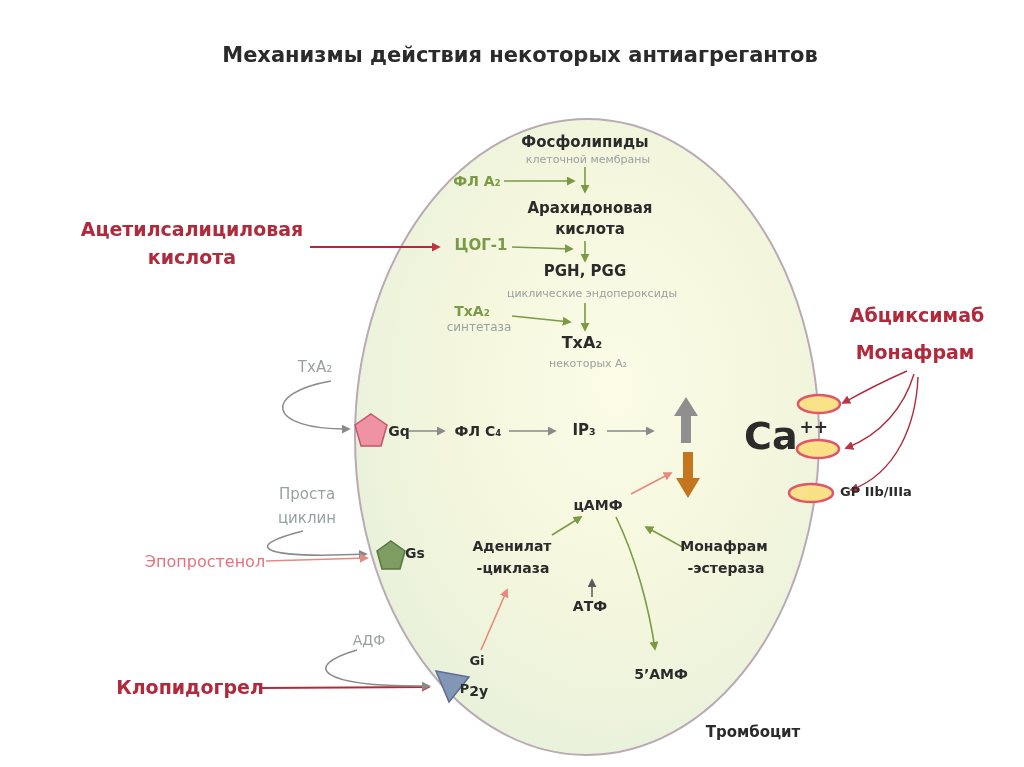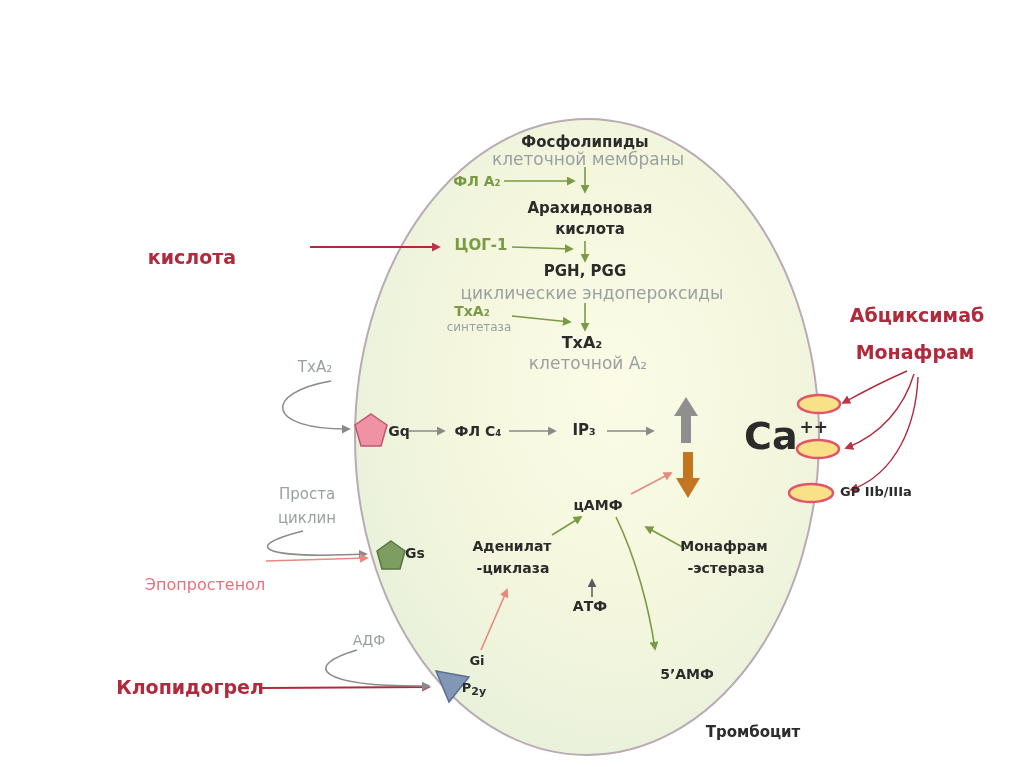--- a/index.html
+++ b/index.html
@@ -6,33 +6,33 @@
   .stage{position:relative;width:1024px;height:767px;background:#ffffff;overflow:hidden;
          font-family:"DejaVu Sans",sans-serif;}
   svg{position:absolute;left:0;top:0;}
   .lbl{position:absolute;transform:translate(-50%,-50%);white-space:nowrap;line-height:1.15;
        font-family:"DejaVu Sans",sans-serif;text-align:center;}
   .b{font-weight:700;}
   .ink{color:var(--ink,#2b2b2b);}
   .muted{color:var(--muted,#9aa0a2);}
   .green{color:var(--green,#7a9a45);}
   .red{color:var(--red,#b12a3c);}
-  .pink{color:var(--pink,#e8707e);margin-top:23px;}
-  .s11{font-size:17px;text-align:center;} .s12{font-size:12px;} .s13{font-size:13px;} .s14{font-size:14px;}
+  .pink{color:var(--pink,#e8707e);}
+  .s11{font-size:11px;text-align:center;} .s12{font-size:12px;} .s13{font-size:13px;} .s14{font-size:14px;}
   .s15{font-size:15px;} .s16{font-size:16px;} .s19{font-size:19px;} .s21{font-size:21px;}
   .ar{fill:none;}
   .ar.g{stroke:var(--green,#7a9a45);stroke-width:1.6;}
   .ar.y{stroke:var(--arrowGray,#8a8a8a);stroke-width:1.5;}
   .ar.r{stroke:var(--red,#c23246);stroke-width:1.8;}
   .ar.rc{stroke:var(--red,#c23246);stroke-width:1.4;}
   .ar.s{stroke:var(--salmon,#e8897d);stroke-width:1.6;}
   .ar.d{stroke:#5a5a5a;stroke-width:1.5;}
   .ca-main{font-size:38px;font-weight:700;color:var(--ink,#222);margin-left:44px;}
   .ca-sup{font-size:17px;font-weight:700;color:var(--ink,#222);position:relative;top:-16px;left:2px;}
-  .subsc{font-size:11px;position:relative;top:3px;}
+  .subsc{font-size:14px;position:relative;top:3px;}
 </style>
 </head>
 <body>
 
 <div class="stage">
 
   <svg width="1024" height="767" viewBox="0 0 1024 767">
     <defs>
       <radialGradient id="cellGrad" cx="0.56" cy="0.42" r="0.75">
         <stop offset="0" stop-color="#fcfce6"></stop>
@@ -92,39 +92,41 @@
 
     <polygon points="371,414 387,425 381,446 361,446 355,425" fill="#ef93a4" stroke="#c2556a" stroke-width="1.5"></polygon>
     <polygon points="391,541 405,551 400,569 382,569 377,551" fill="#7d9d62" stroke="#56763e" stroke-width="1.5"></polygon>
     <polygon points="436,671 469,677 449,702" fill="#8296b6" stroke="#5c6d92" stroke-width="1.5"></polygon>
 
     <ellipse cx="819" cy="404" rx="21" ry="9" fill="#f8e187" stroke="#e0556a" stroke-width="2.5"></ellipse>
     <ellipse cx="818" cy="449" rx="21" ry="9" fill="#f8e187" stroke="#e0556a" stroke-width="2.5"></ellipse>
     <ellipse cx="811" cy="493" rx="22" ry="9" fill="#f8e187" stroke="#e0556a" stroke-width="2.5"></ellipse>
   </svg>
 
+  <div class="lbl b ink s21" style="left:520px;top:55px">Механизмы  действия некоторых антиагрегантов</div>
 
   <div class="lbl b ink s15" style="left:585px;top:143px">Фосфолипиды</div>
   <div class="lbl muted s11" style="left:588px;top:160px">клеточной мембраны</div>
   <div class="lbl b green s14" style="left:477px;top:181px">ФЛ А₂</div>
   <div class="lbl b ink s15" style="left:590px;top:209px">Арахидоновая</div>
   <div class="lbl b ink s15" style="left:590px;top:230px">кислота</div>
   <div class="lbl b green s15" style="left:481px;top:246px">ЦОГ-1</div>
   <div class="lbl b ink s15" style="left:585px;top:272px">PGH, PGG</div>
   <div class="lbl muted s11" style="left:592px;top:294px">циклические эндопероксиды</div>
   <div class="lbl b green s14" style="left:472px;top:311px">ТхА₂</div>
   <div class="lbl muted s12" style="left:479px;top:328px">синтетаза</div>
   <div class="lbl b ink s16" style="left:582px;top:343px">ТхА₂</div>
-  <div class="lbl muted s11" style="left:588px;top:364px">клеточной А₂</div>
+  <div class="lbl muted s11" style="left:588px;top:364px">некоторых А₂</div>
 
   <div class="lbl muted s15" style="left:315px;top:368px">ТхА₂</div>
   <div class="lbl muted s15" style="left:307px;top:495px">Проста</div>
   <div class="lbl muted s15" style="left:307px;top:519px">циклин</div>
   <div class="lbl muted s14" style="left:369px;top:640px">АДФ</div>
 
+  <div class="lbl b red s19" style="left:192px;top:230px">Ацетилсалициловая</div>
   <div class="lbl b red s19" style="left:192px;top:258px">кислота</div>
   <div class="lbl pink s16" style="left:205px;top:562px">Эпопростенол</div>
   <div class="lbl b red s19" style="left:190px;top:688px">Клопидогрел</div>
   <div class="lbl b red s19" style="left:917px;top:316px">Абциксимаб</div>
   <div class="lbl b red s19" style="left:915px;top:353px">Монафрам</div>
 
   <div class="lbl b ink s14" style="left:399px;top:431px">Gq</div>
   <div class="lbl b ink s14" style="left:415px;top:553px">Gs</div>
   <div class="lbl b ink s13" style="left:477px;top:661px">Gi</div>
   <div class="lbl b ink s13" style="left:474px;top:688px"><span>P</span><span class="subsc">2y</span></div>
@@ -132,17 +134,17 @@
 
   <div class="lbl b ink s14" style="left:478px;top:431px">ФЛ С₄</div>
   <div class="lbl b ink s15" style="left:584px;top:431px">IP₃</div>
   <div class="lbl" style="left:700px;top:437px;transform:translate(0,-50%)"><span class="ca-main">Ca</span><span class="ca-sup">++</span></div>
   <div class="lbl b ink s14" style="left:598px;top:505px">цАМФ</div>
   <div class="lbl b ink s14" style="left:512px;top:546px">Аденилат</div>
   <div class="lbl b ink s14" style="left:513px;top:568px">-циклаза</div>
   <div class="lbl b ink s14" style="left:590px;top:606px">АТФ</div>
   <div class="lbl b ink s14" style="left:724px;top:546px">Монафрам</div>
   <div class="lbl b ink s14" style="left:726px;top:568px">-эстераза</div>
-  <div class="lbl b ink s14" style="left:687px;top:674px">5’АМФ</div>
+  <div class="lbl b ink s14" style="left:661px;top:674px">5’АМФ</div>
 
   <div class="lbl b ink s15" style="left:753px;top:733px">Тромбоцит</div>
 
 </div>
 
 </body></html>

